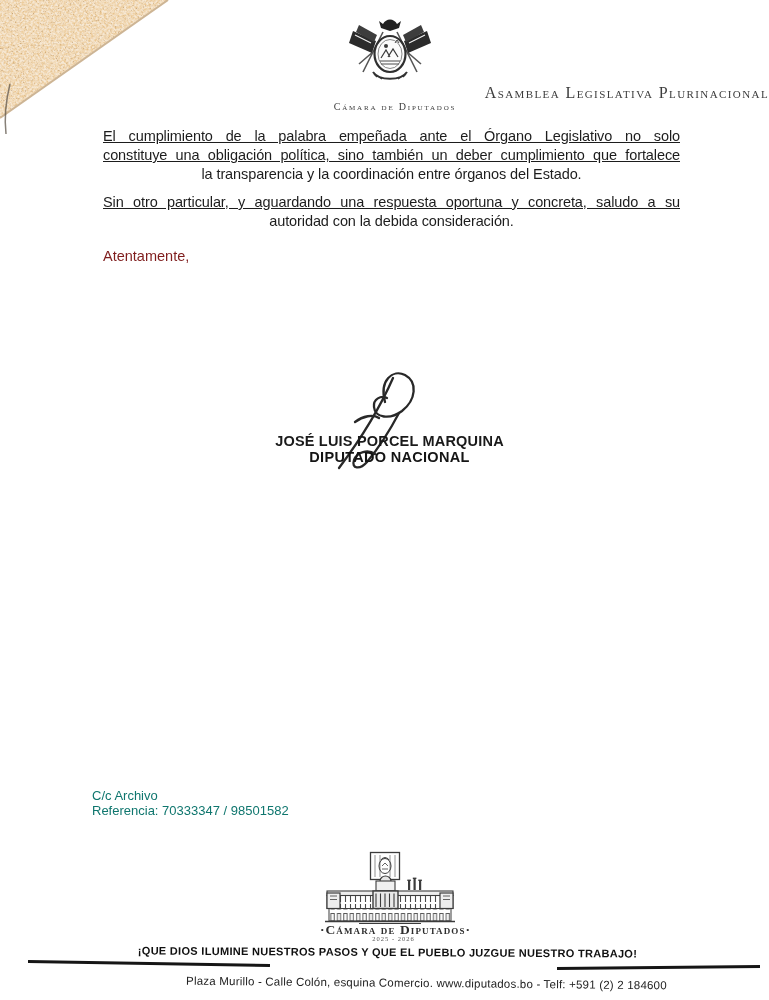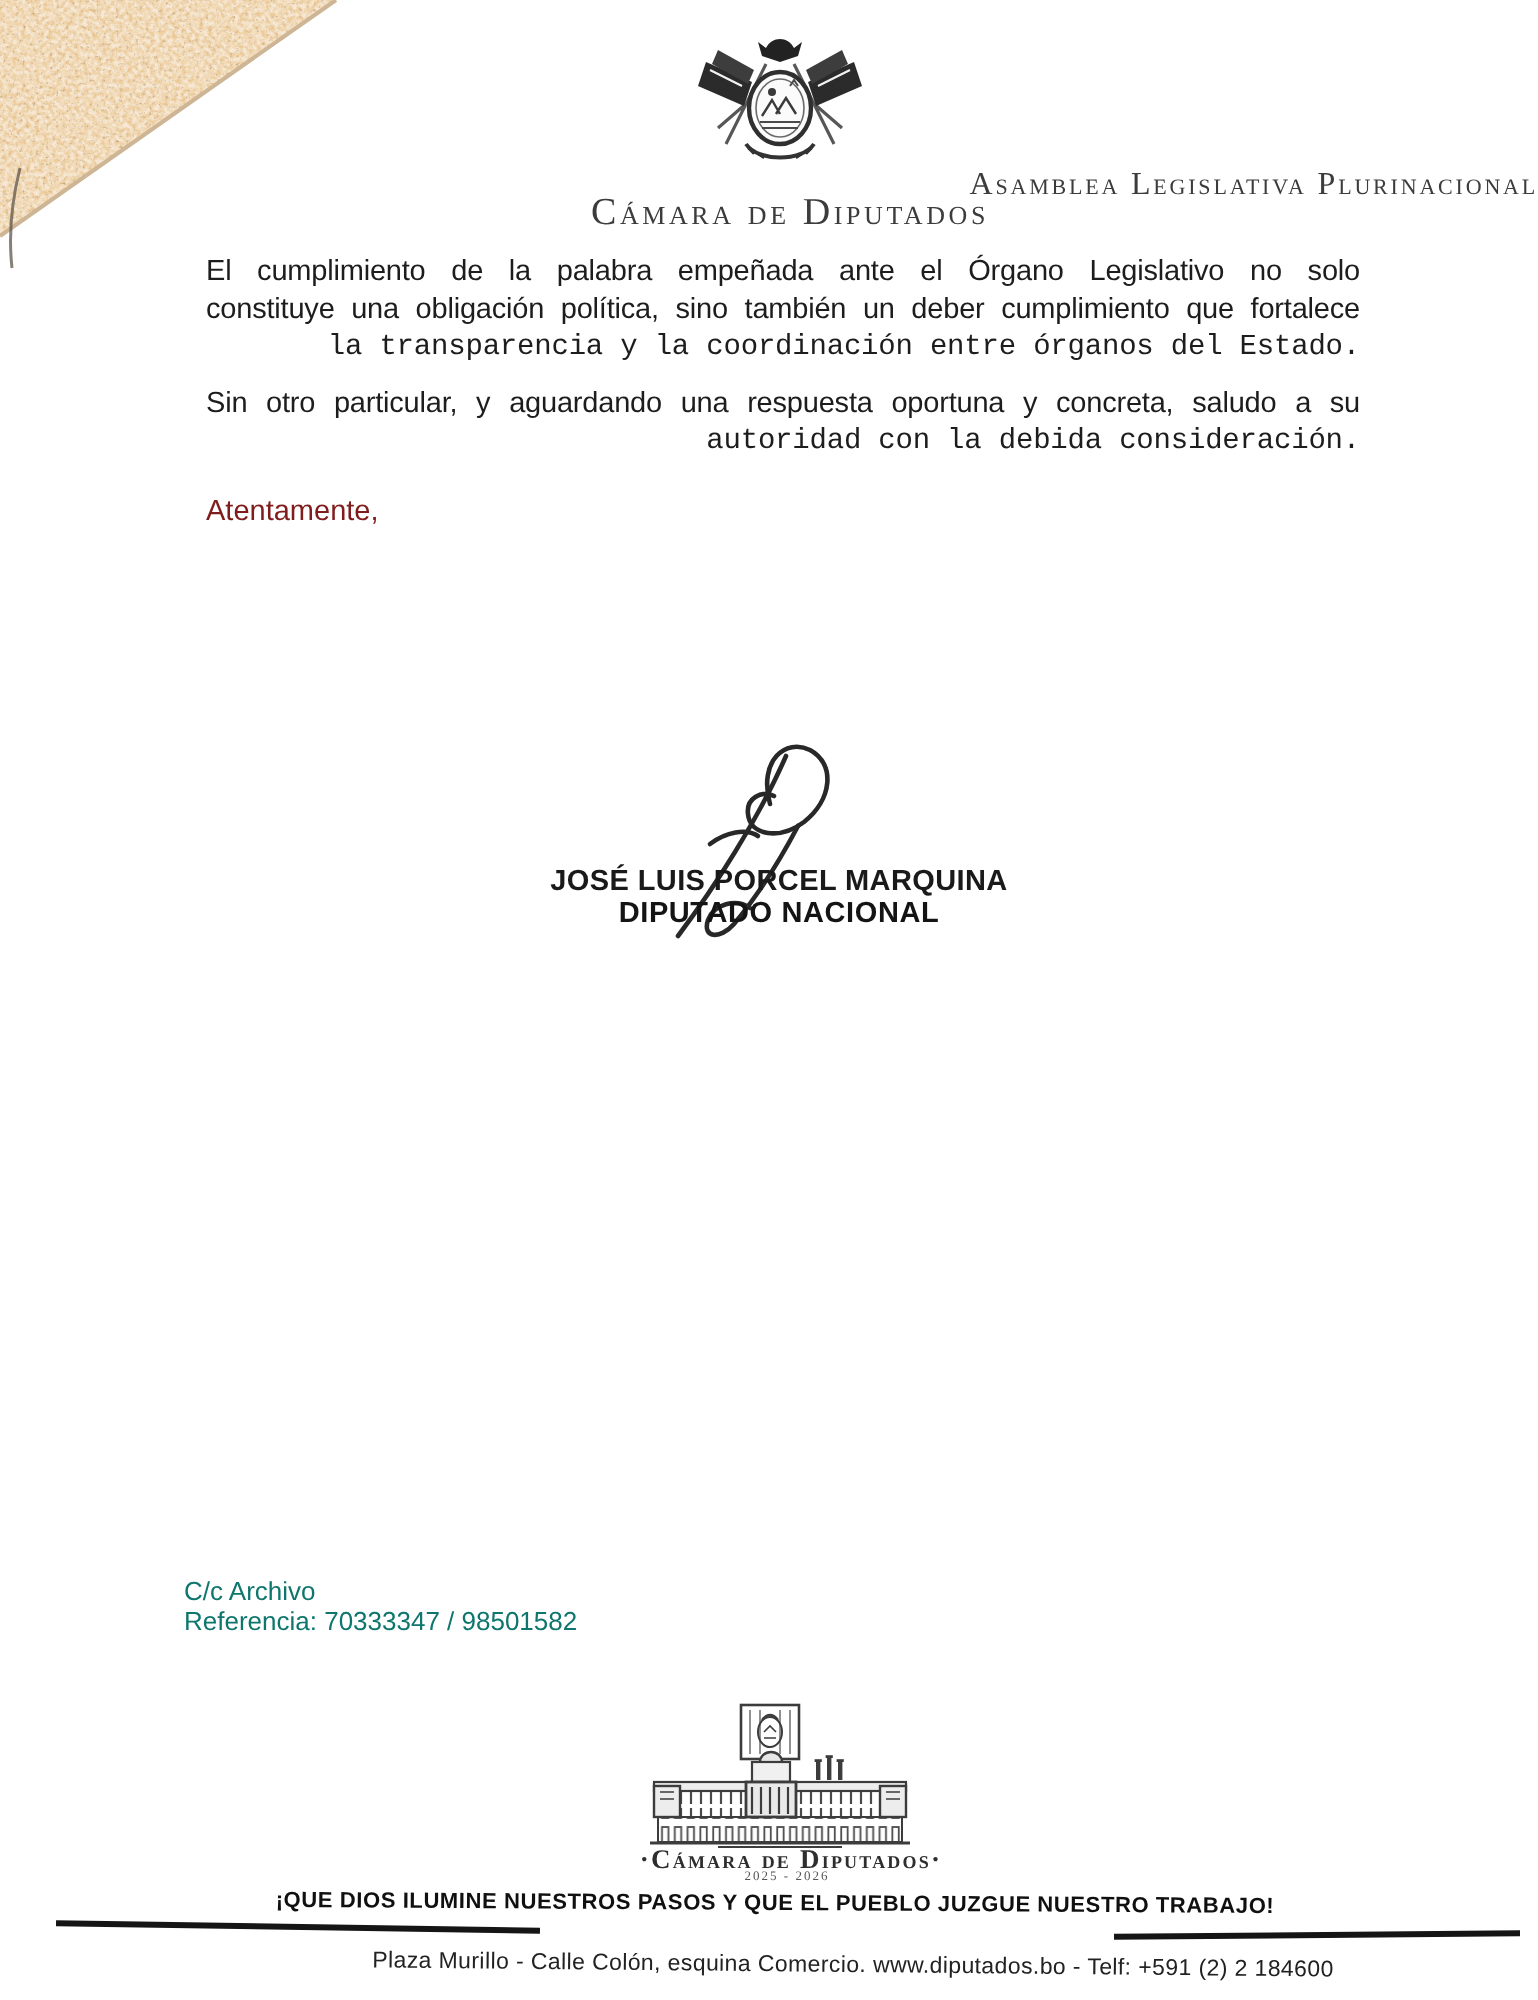--- a/index.html
+++ b/index.html
@@ -12,27 +12,27 @@
   
   .torn{position:absolute;left:0;top:0;}
   
   .coa{position:absolute;left:343px;top:16px;width:94px;height:70px;}
   
   .header-org{
     position:absolute;left:0;top:85px;width:769px;text-align:center;
     font-family:"Liberation Serif",serif;font-variant:small-caps;color:#3c3c3c;
   }
   .header-org .l1{font-size:16px;letter-spacing:1.4px;line-height:15px;text-align:right;}
-  .header-org .l2{font-size:19px;letter-spacing:1.8px;line-height:14px;margin-left:21px;}
+  .header-org .l2{font-size:10px;letter-spacing:1.8px;line-height:14px;margin-left:21px;}
   
   .para{position:absolute;left:103px;width:577px;font-size:14.5px;line-height:19px;letter-spacing:-0.1px;color:#1d1d1d;}
   .p1{top:127px;}
   .p2{top:193px;}
-  .jline{text-align:justify;text-align-last:justify;height:19px;overflow:hidden;white-space:normal;}
-  .lline{text-align:right;height:19px;overflow:hidden;font-family:Liberation Mono, monospace;}
+  .jline{text-align:justify;text-align-last:justify;height:19px;overflow:hidden;white-space:normal;text-decoration:underline;}
+  .lline{text-align:center;height:19px;overflow:hidden;}
   .closing{position:absolute;left:103px;top:248px;font-size:14.5px;color:#7f1d1d;}
   
   .sig{position:absolute;left:327px;top:366px;}
   .signer{position:absolute;left:0;top:434px;width:769px;text-align:center;transform:translateX(5px);line-height:15.5px;}
   .signer .name{font-size:14.5px;font-weight:600;letter-spacing:0.2px;color:#1a1a1a;}
   .signer .title{font-size:14.5px;font-weight:700;letter-spacing:0.3px;color:#141414;}
   
   .cc{position:absolute;left:92px;top:789px;font-size:13px;line-height:14.5px;color:#0f766e;}
   
   .palace{position:absolute;left:323px;top:851px;width:134px;height:73px;}

